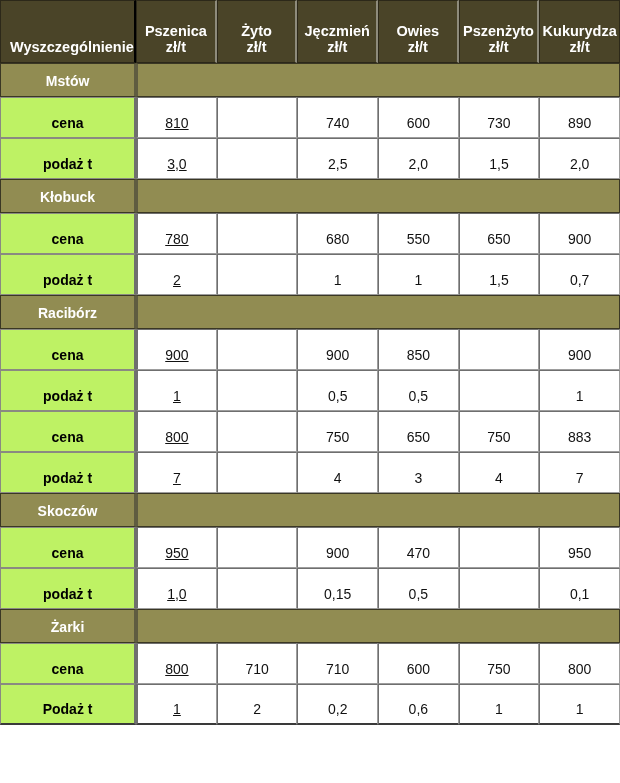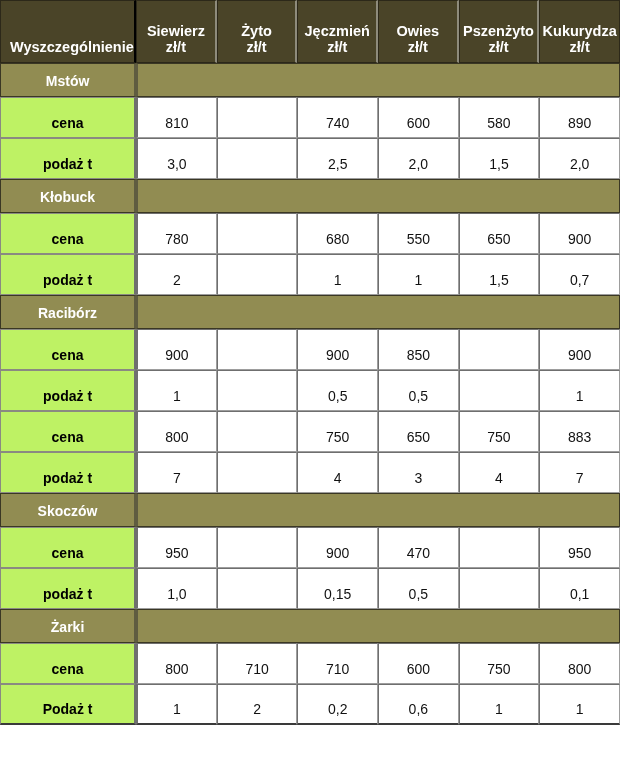--- a/index.html
+++ b/index.html
@@ -93,21 +93,21 @@
     border-top-color: #6f6f6f;
     border-left-color: #6f6f6f;
   }
   tr.data-row td.row-label {
     background: #bef264;
     font-weight: bold;
     color: #000000;
     border: 1px solid #8a8a82;
     border-right: 2px solid #6f6f6f;
   }
-  tr.data-row td.cell-0 { border-left: 2px solid #6f6f6f; }
+  tr.data-row td.cell-0 { border-left: 2px solid #6f6f6f; text-decoration: underline; }
 
   tr.data-row.last-row td {
     border-bottom: 2px solid #3a3a3a;
   }
 </style>
 </head>
 <body>
 
 <div id="grain-table-wrap">
   <table class="grain-table">
@@ -117,21 +117,21 @@
         <col class="c-data">
         <col class="c-data">
       <col class="c-data">
         <col class="c-data">
         <col class="c-data">
     </colgroup>
     <thead>
       <tr class="head-row">
           <th class="head-label"><span>Wyszczególnienie</span></th>
           <th>
-            <div>Siewierz</div>
+            <div>Pszenica</div>
             <div>zł/t</div>
           </th>
           <th>
             <div>Żyto</div>
             <div>zł/t</div>
           </th>
           <th>
             <div>Jęczmień</div>
             <div>zł/t</div>
           </th>
@@ -153,21 +153,21 @@
         <tr class="section-row">
           <td class="section-name">Mstów</td>
           <td class="section-fill" colspan="6"></td>
         </tr>
         <tr class="data-row">
           <td class="row-label">cena</td>
           <td class="cell-0">810</td>
           <td></td>
           <td>740</td>
           <td>600</td>
-          <td>580</td>
+          <td>730</td>
           <td>890</td>
         </tr>
         <tr class="data-row">
           <td class="row-label">podaż t</td>
           <td class="cell-0">3,0</td>
           <td></td>
           <td>2,5</td>
           <td>2,0</td>
           <td>1,5</td>
           <td>2,0</td>

